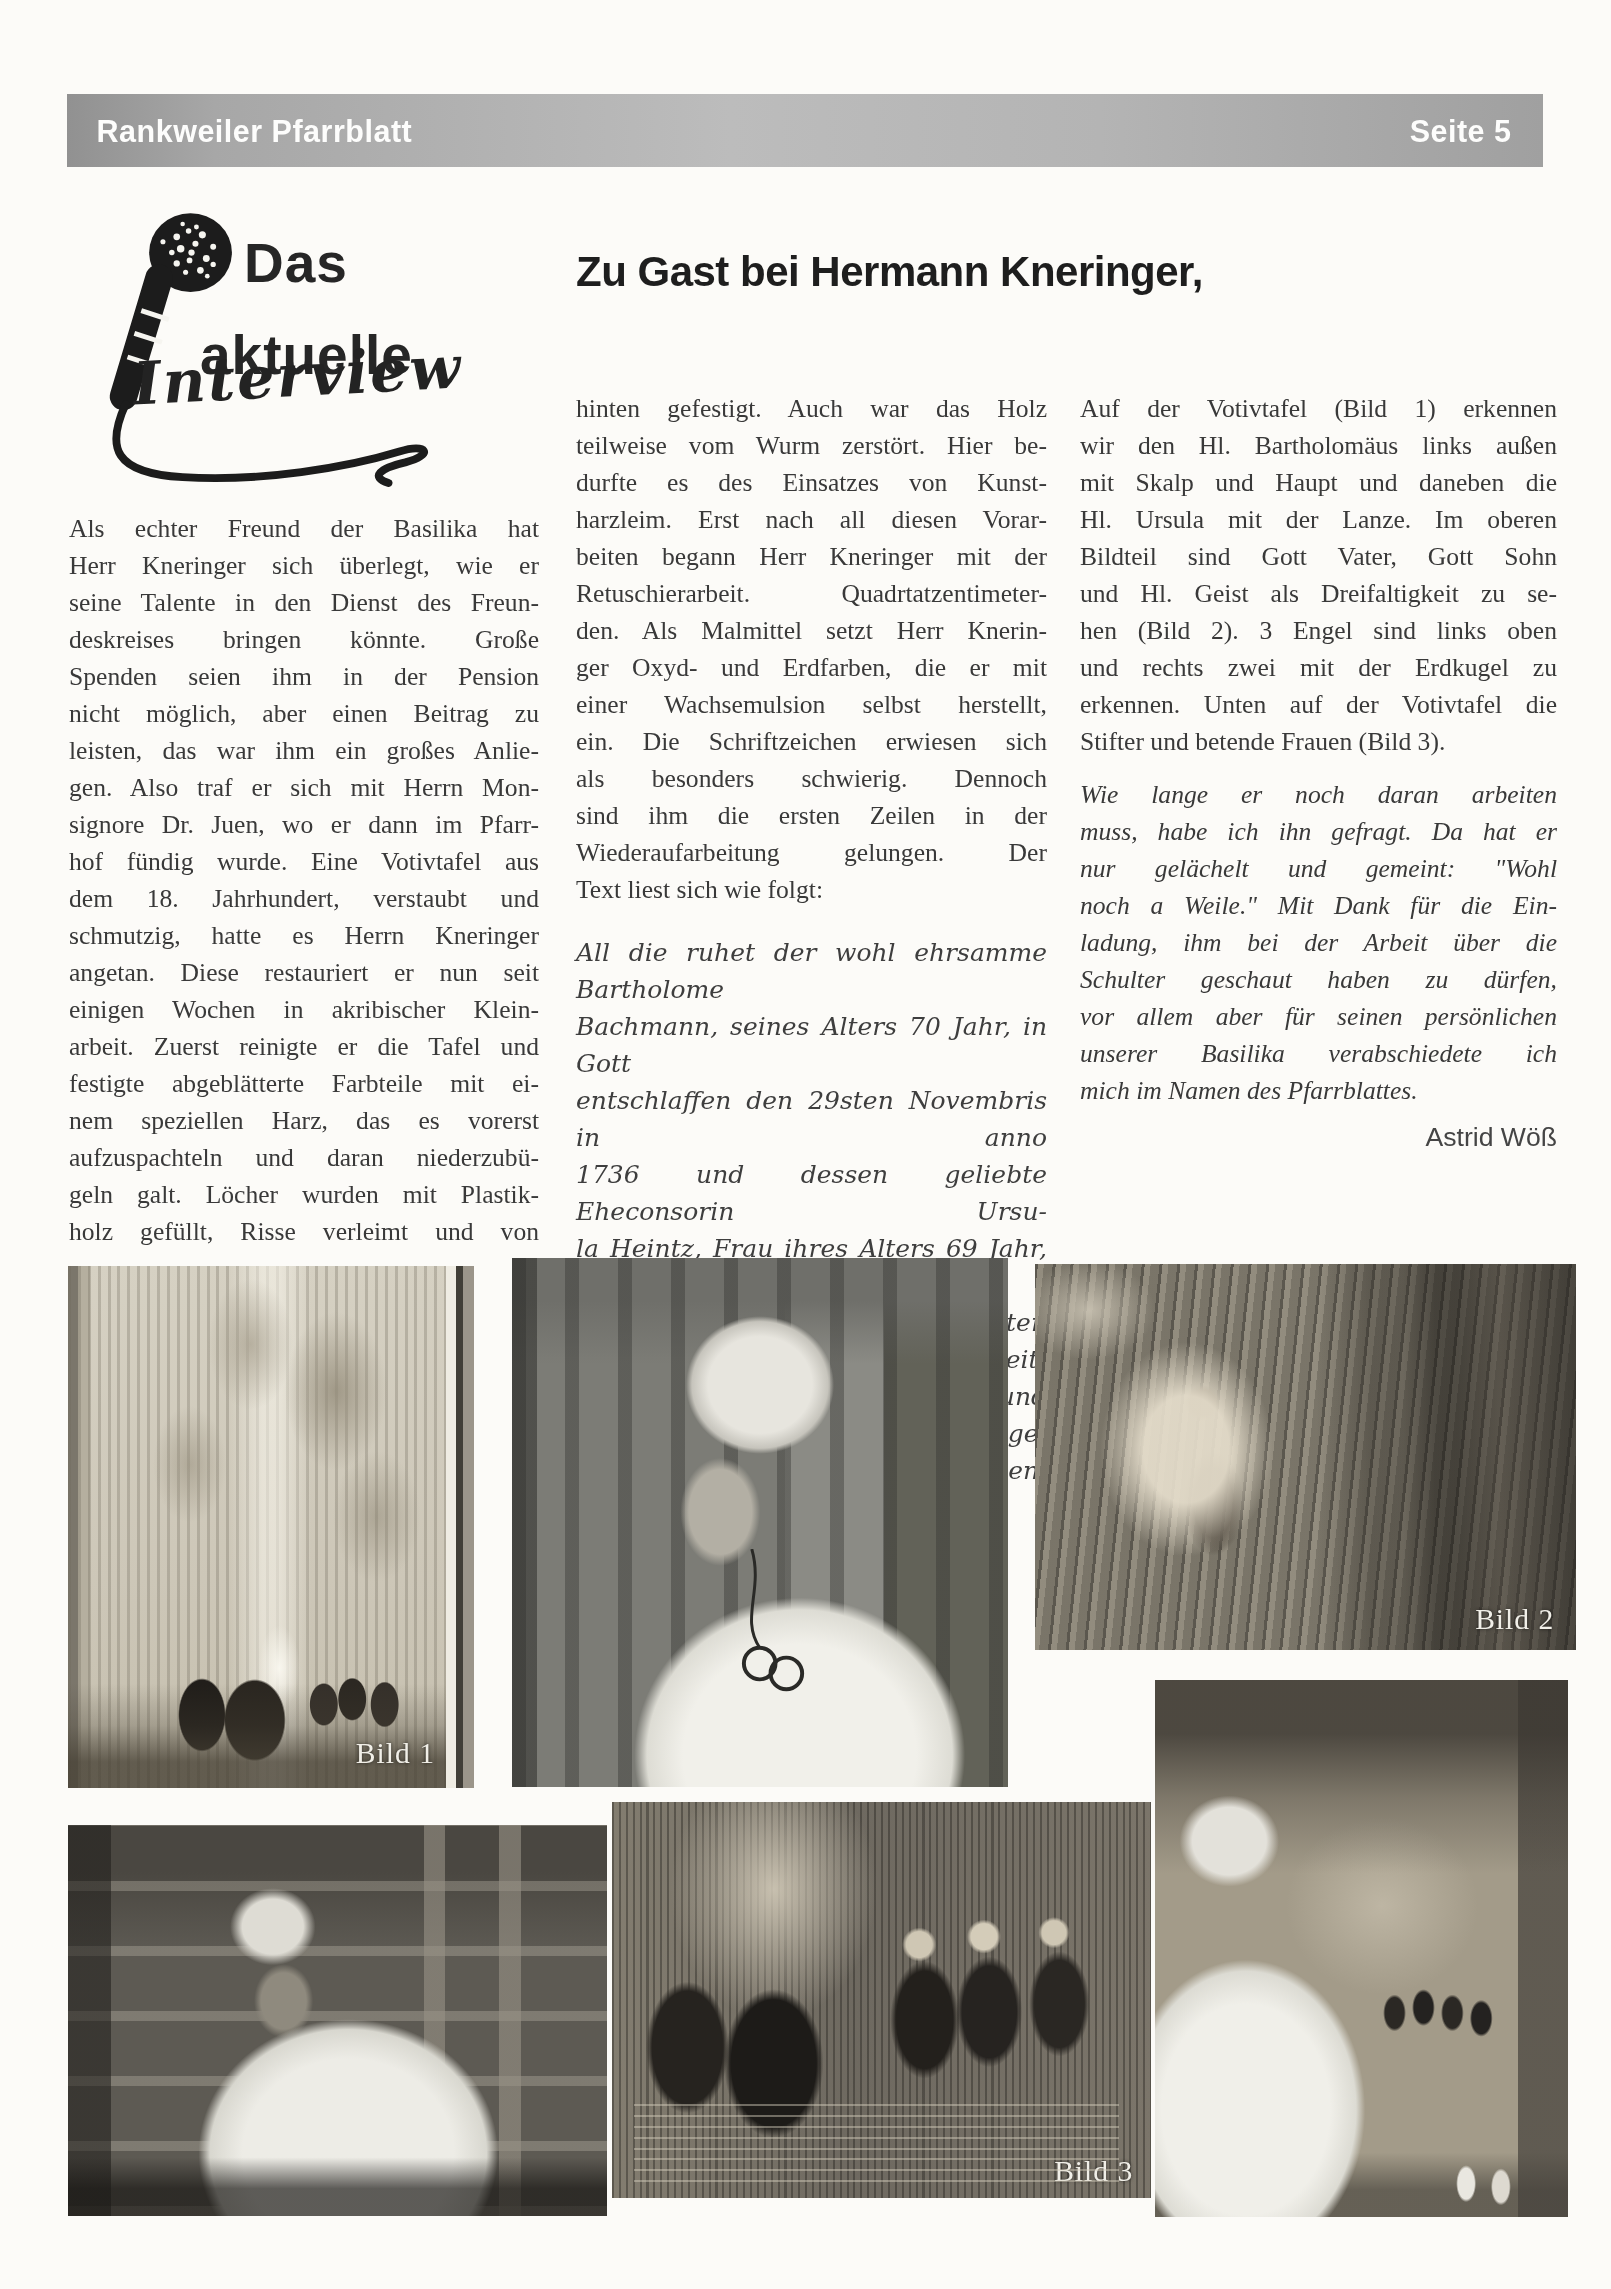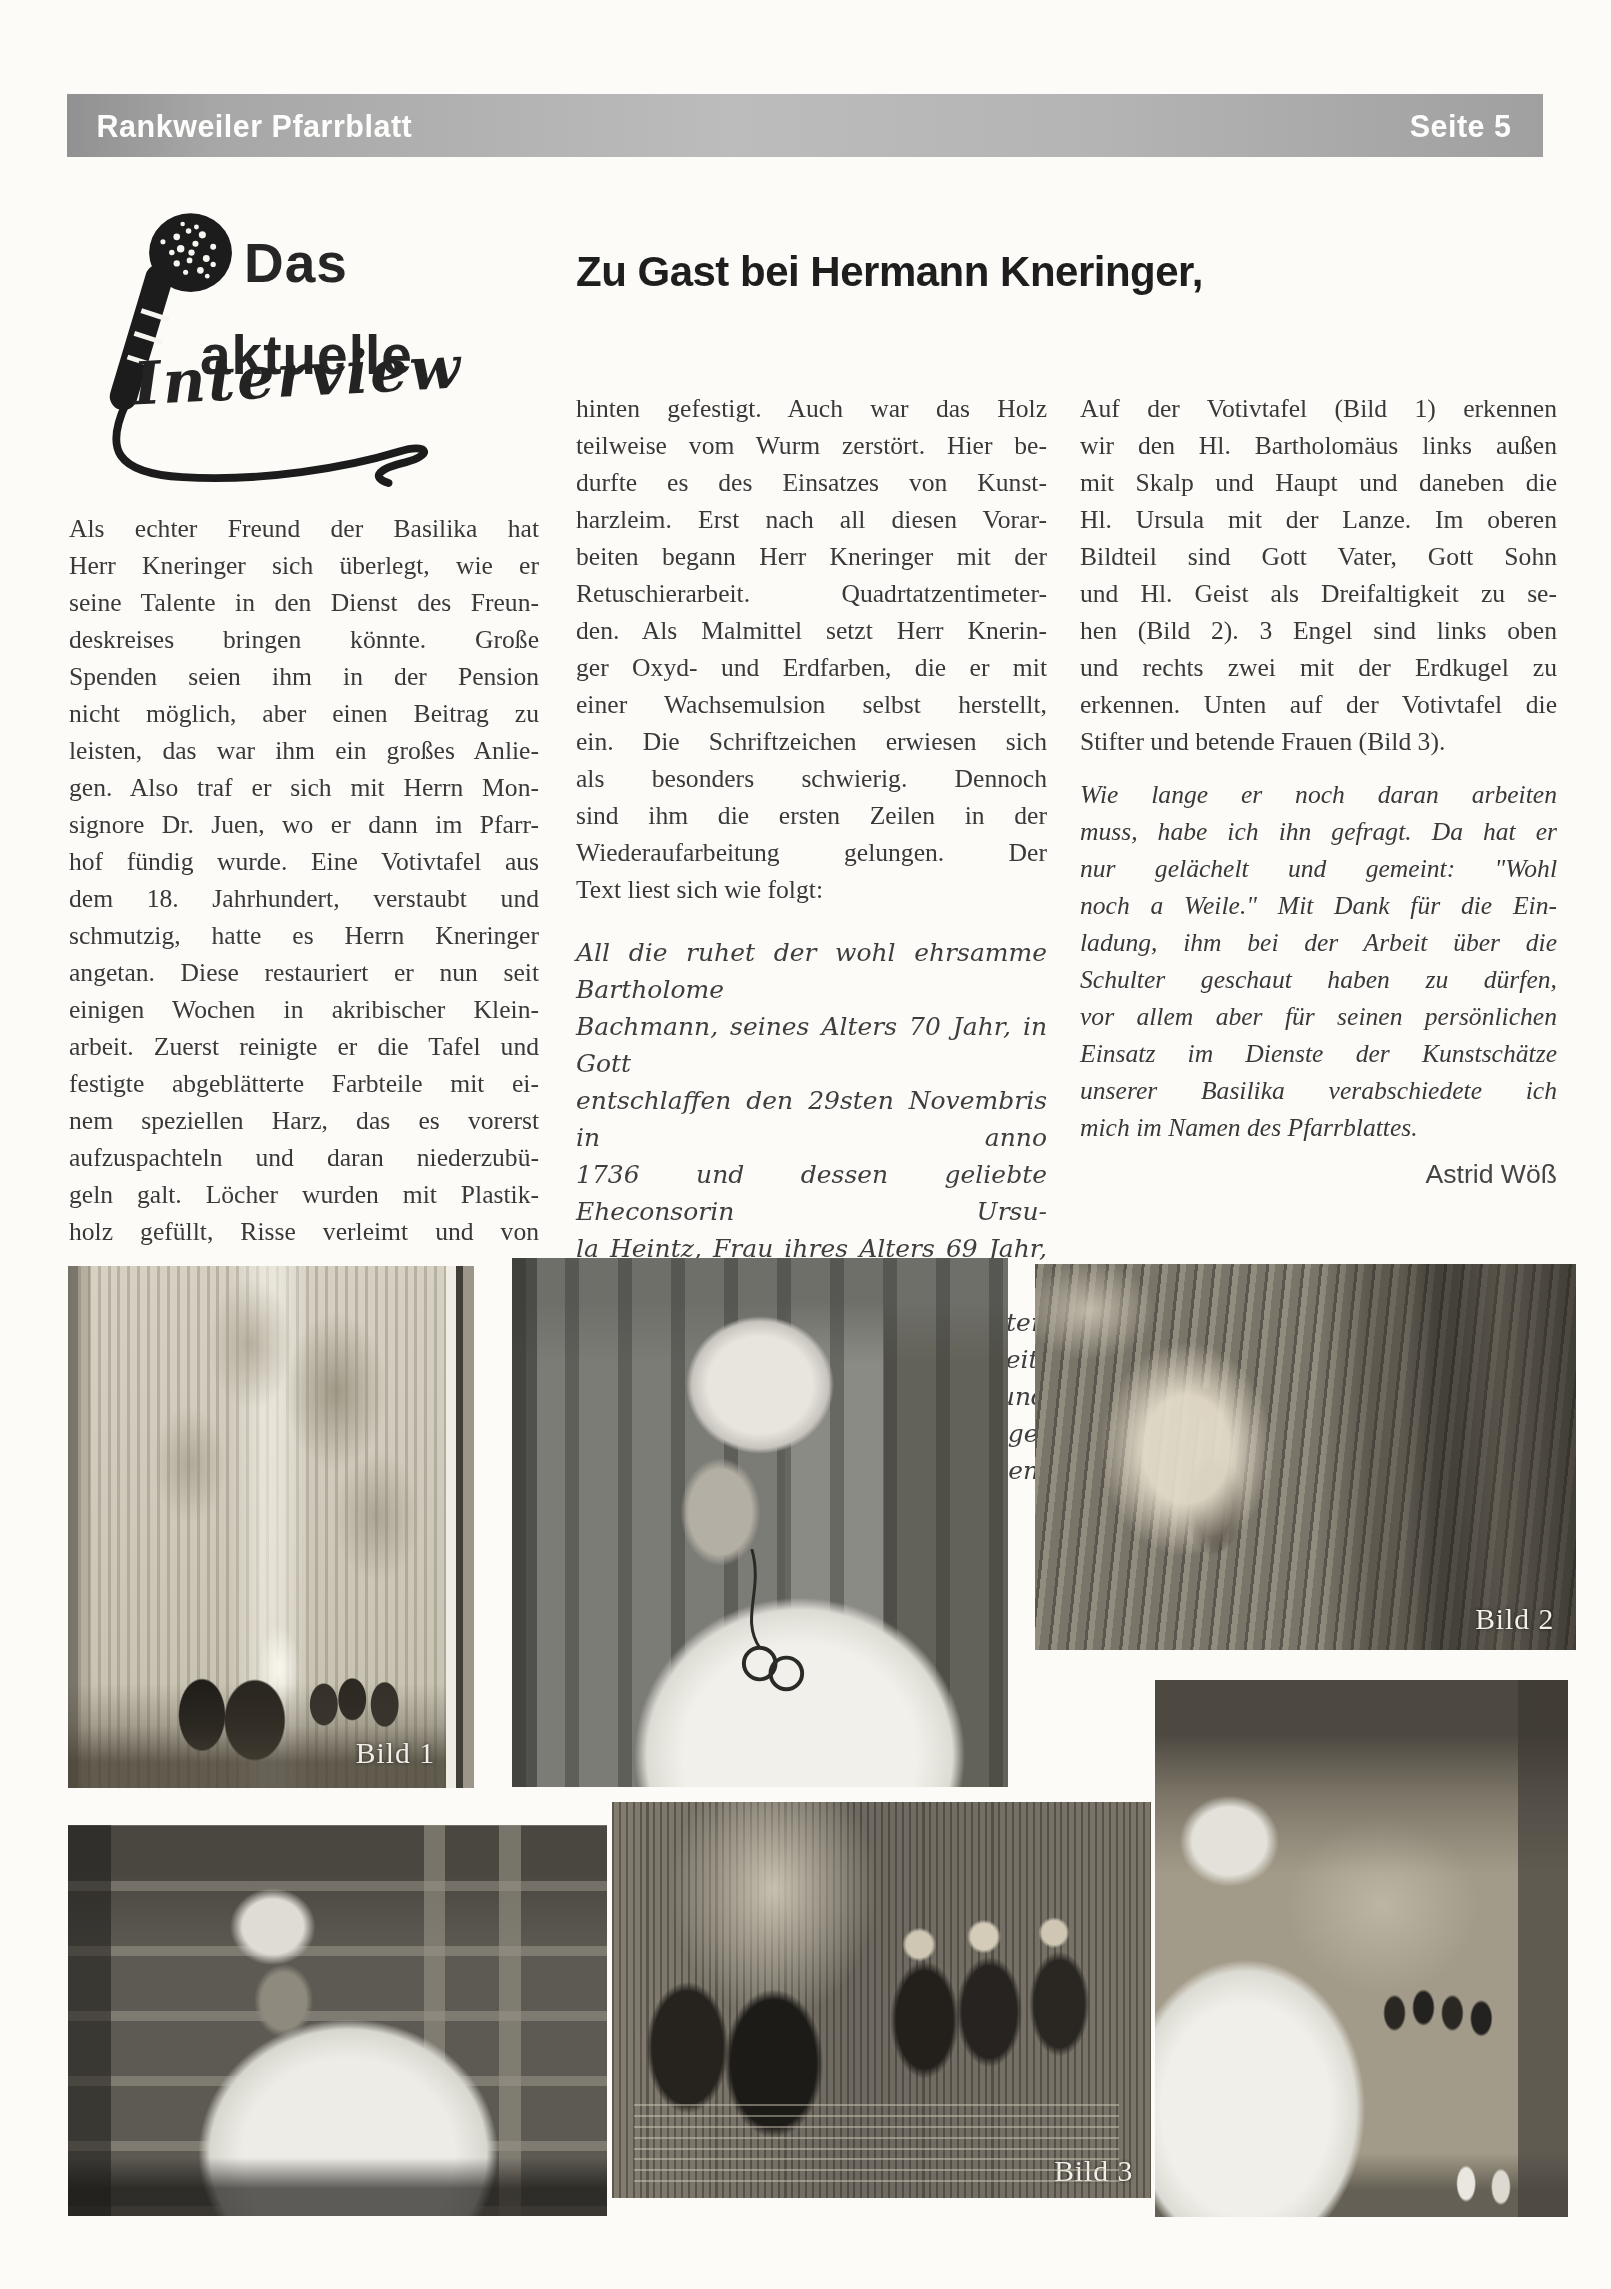--- a/index.html
+++ b/index.html
@@ -5,21 +5,21 @@
   html,body{margin:0;padding:0;}
   body{
     position:relative;
     width:1612px;height:2289px;
     background:#fcfbf8;
     font-family:"Liberation Serif",serif;
     overflow:hidden;
   }
   
   .header-bar{
-    position:absolute;left:67px;top:94px;width:1476px;height:63px;
+    position:absolute;left:67px;top:94px;width:1476px;height:73px;
     background:linear-gradient(90deg,#919191 0%,#a7a7a7 10%,#bcbcbc 45%,#b4b4b4 70%,#a0a0a0 100%);
   }
   .header-bar .masthead{
     position:absolute;left:29.6px;top:50%;transform:translateY(-50%);
     font-family:"Liberation Sans",sans-serif;font-weight:bold;font-size:30.5px;
     color:#fdfdfc;letter-spacing:0.5px;
   }
   .header-bar .pagenum{
     position:absolute;right:31.5px;top:50%;transform:translateY(-50%);
     font-family:"Liberation Sans",sans-serif;font-weight:bold;font-size:30.5px;
@@ -286,21 +286,20 @@
       <div class="tline last">Stifter und betende Frauen (Bild 3).</div>
     </div>
   <div class="para2">
       <div class="tline">Wie lange er noch daran arbeiten</div>
       <div class="tline">muss, habe ich ihn gefragt. Da hat er</div>
       <div class="tline">nur gelächelt und gemeint: "Wohl</div>
       <div class="tline">noch a Weile." Mit Dank für die Ein-</div>
       <div class="tline">ladung, ihm bei der Arbeit über die</div>
       <div class="tline">Schulter geschaut haben zu dürfen,</div>
       <div class="tline">vor allem aber für seinen persönlichen</div>
-      <div class="tline">Einsatz im Dienste der Kunstschätze</div>
       <div class="tline">unserer Basilika verabschiedete ich</div>
       <div class="tline last">mich im Namen des Pfarrblattes.</div>
     </div>
   <div class="author">Astrid Wöß</div>
 </div>
 
 <div id="photo-bild1" class="photo">
   <span class="photo-label">Bild 1</span>
 </div>
 

